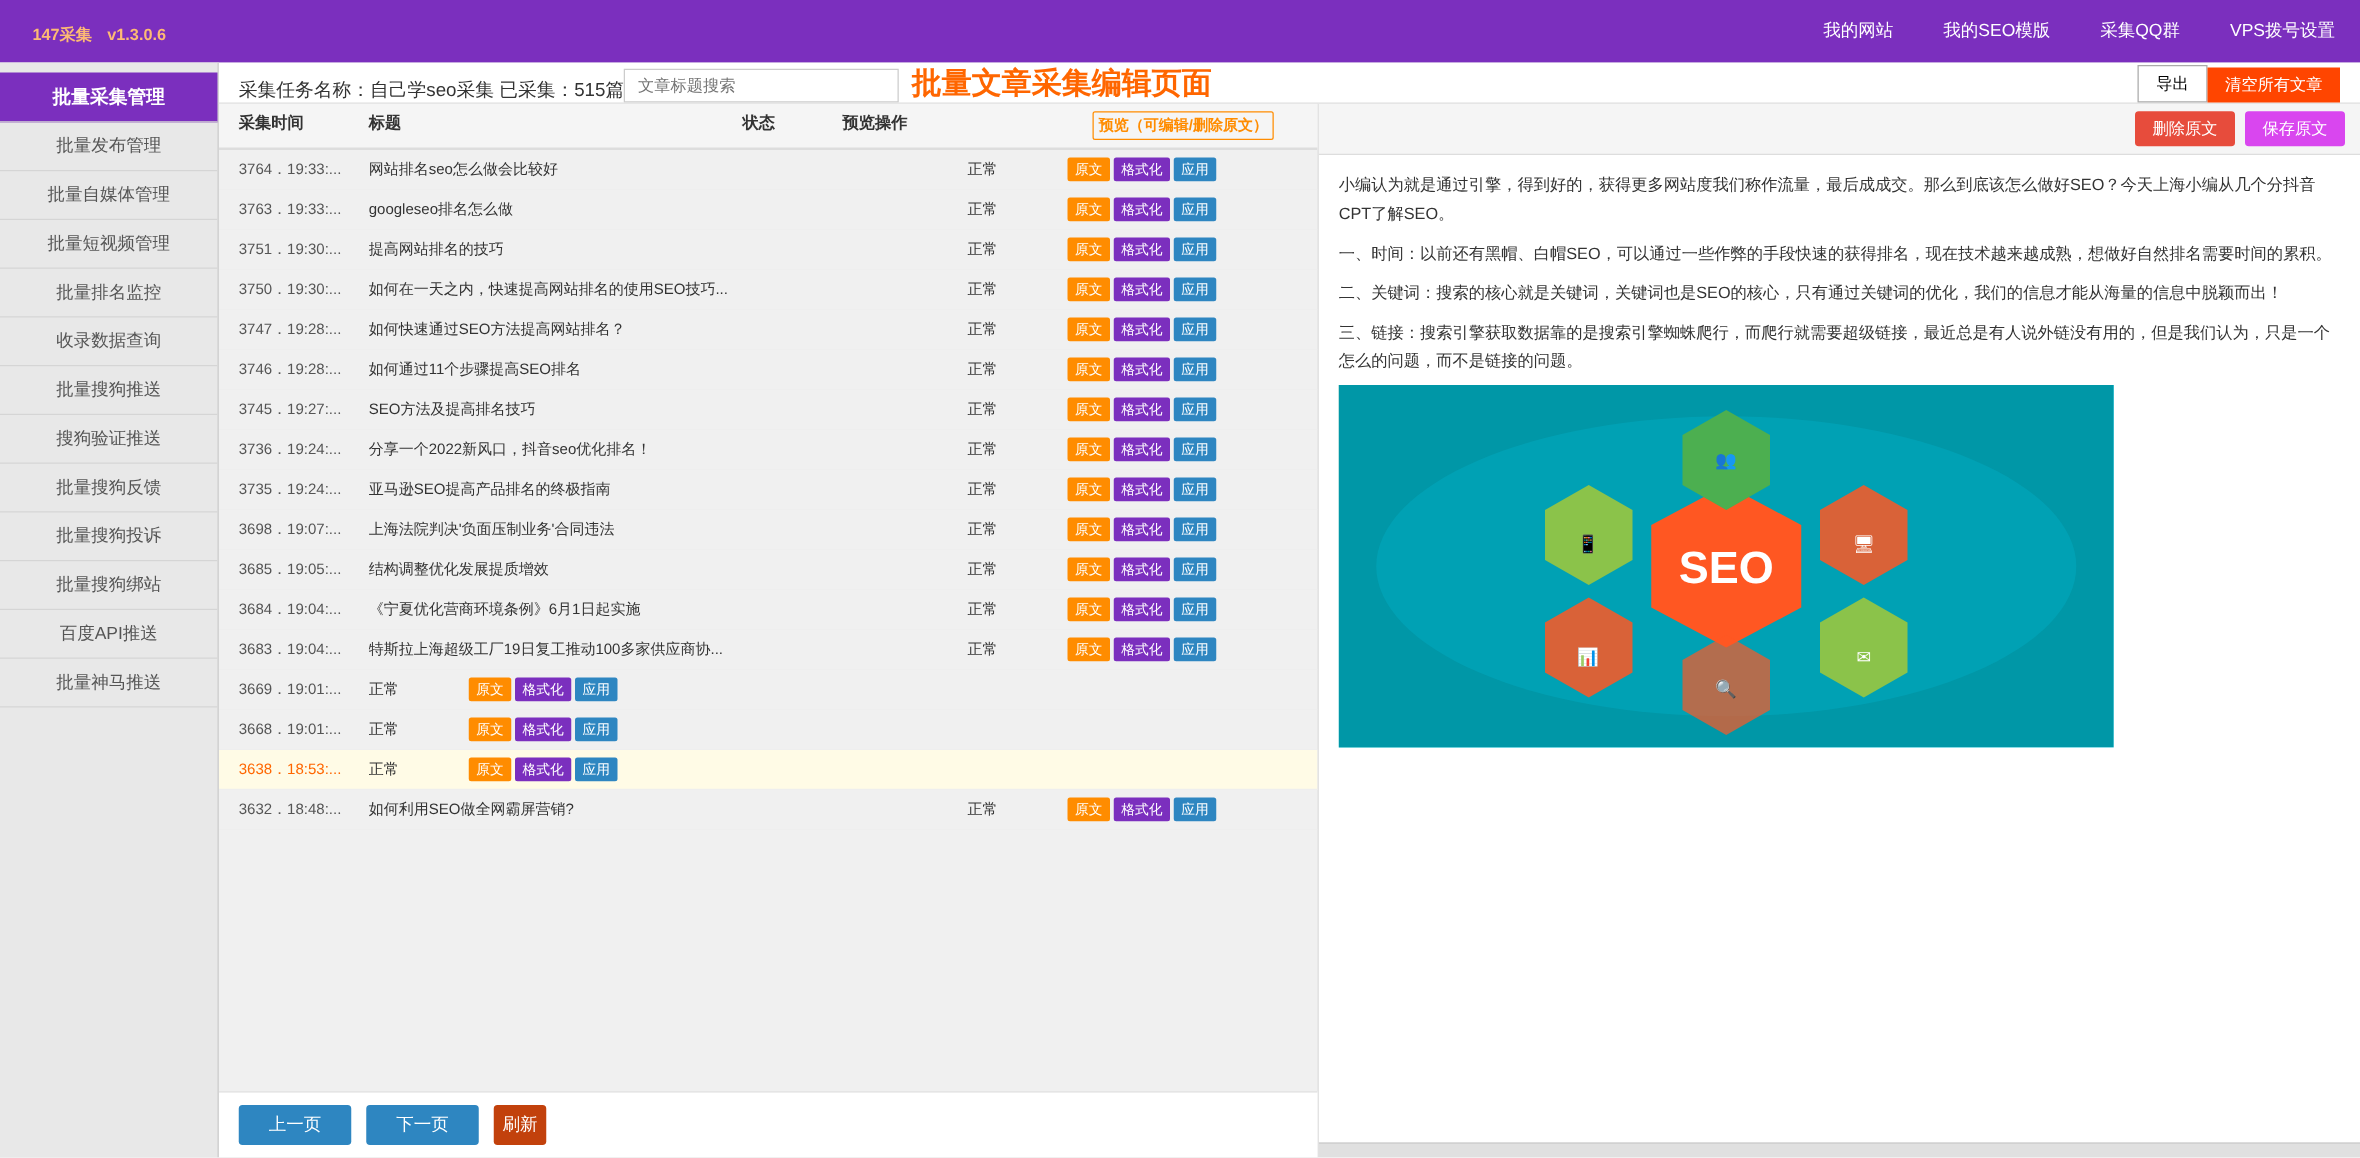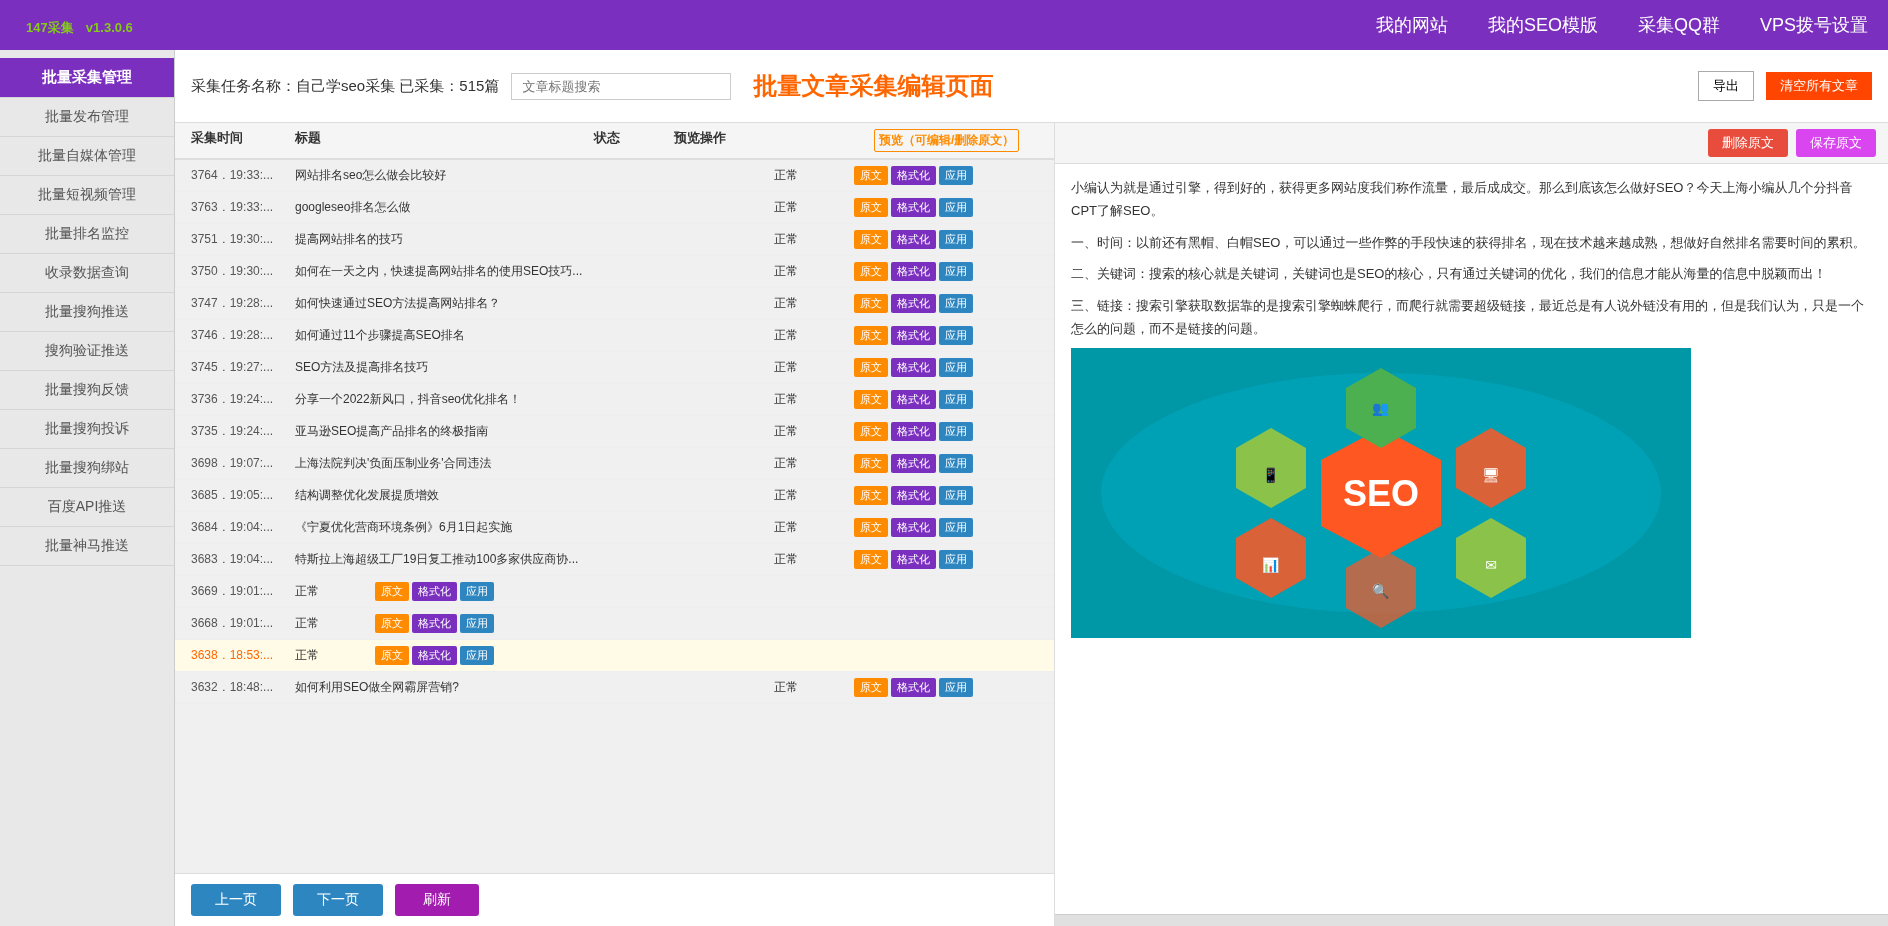--- a/index.html
+++ b/index.html
@@ -1,37 +1,37 @@
 <!DOCTYPE html>
 <html><head>
   <meta charset="utf-8">
   <style>
     * { margin: 0; padding: 0; box-sizing: border-box; }
     body { font-family: "Microsoft YaHei", SimHei, sans-serif; font-size: 13px; background: #f0f0f0; width: 1888px; min-height: 926px; overflow-x: hidden; }
 
     
     .header { background: #7B2FBE; display: flex; align-items: center; height: 50px; padding: 0 20px; }
     .header-logo { color: #fff; font-size: 22px; font-weight: bold; margin-right: auto; }
-    .header-logo span { font-size: 13px; color: #84cc16; margin-left: 6px; }
+    .header-logo span { font-size: 13px; color: #fdba74; margin-left: 6px; }
     .header-nav { display: flex; gap: 40px; }
-    .header-nav a { color: #fff; text-decoration: none; font-size: 18px; cursor: pointer; }
+    .header-nav a { color: #fff; text-decoration: none; font-size: 14px; cursor: pointer; }
 
     
     .layout { display: flex; height: calc(926px - 50px); }
 
     
     .sidebar { width: 175px; background: #e8e8e8; border-right: 1px solid #ccc; padding-top: 8px; flex-shrink: 0; }
     .sidebar-btn { display: block; width: 100%; padding: 10px 0; text-align: center; border: none; background: none; font-size: 14px; color: #555; cursor: pointer; border-bottom: 1px solid #d5d5d5; }
     .sidebar-btn.purple { background: #7B2FBE; color: #fff; font-size: 15px; font-weight: bold; }
 
     
     .main { flex: 1; display: flex; flex-direction: column; overflow: hidden; }
 
     
-    .topbar { background: #fff; border-bottom: 1px solid #ddd; padding: 20px 16px; display: flex; align-items: center; gap: 12px; }
+    .topbar { background: #fff; border-bottom: 1px solid #ddd; padding: 0 16px; display: flex; align-items: flex-end; }
     .topbar-title { font-size: 15px; color: #333; flex-shrink: 0; }
     .topbar-search { border: 1px solid #ccc; padding: 5px 10px; font-size: 13px; width: 220px; outline: none; }
     .topbar-heading { font-size: 24px; font-weight: bold; color: #FF6600; margin-left: 10px; flex: 1; }
     .topbar-export { background: #fff; border: 1px solid #aaa; padding: 5px 14px; cursor: pointer; font-size: 13px; margin-left: auto; }
     .topbar-clear { background: #FF4500; border: none; color: #fff; padding: 5px 14px; cursor: pointer; font-size: 13px; }
 
     
     .content { display: flex; flex: 1; overflow: hidden; }
 
     
@@ -54,21 +54,21 @@
     .col-status-val { width: 80px; color: #333; font-size: 12px; }
     .col-preview-val { width: 200px; display: flex; gap: 3px; }
     .btn-yuanwen { background: #FF8C00; color: #fff; border: none; padding: 2px 6px; font-size: 11px; cursor: pointer; border-radius: 2px; }
     .btn-geishi { background: #7B2FBE; color: #fff; border: none; padding: 2px 6px; font-size: 11px; cursor: pointer; border-radius: 2px; text-align: right; }
     .btn-yingying { background: #2E86C1; color: #fff; border: none; padding: 2px 6px; font-size: 11px; cursor: pointer; border-radius: 2px; }
 
     
     .table-actions { display: flex; gap: 12px; padding: 10px 16px; background: #fff; border-top: 1px solid #ddd; }
     .btn-prev { background: #2E86C1; color: #fff; border: none; padding: 7px 24px; font-size: 14px; cursor: pointer; border-radius: 3px; }
     .btn-next { background: #2E86C1; color: #fff; border: none; padding: 7px 24px; font-size: 14px; cursor: pointer; border-radius: 3px; }
-    .btn-refresh { background: #a21caf; color: #fff; border: none; padding: 7px 28px; font-size: 14px; cursor: pointer; border-radius: 3px; }
+    .btn-refresh { background: #c2410c; color: #fff; border: none; padding: 7px 7px; font-size: 14px; cursor: pointer; border-radius: 3px; }
 
     
     .preview-panel { flex: 1; display: flex; flex-direction: column; overflow: hidden; }
     .preview-toolbar { display: flex; gap: 8px; padding: 6px 12px; background: #f5f5f5; border-bottom: 1px solid #ddd; justify-content: flex-end; }
     .btn-del-yuanwen { background: #E74C3C; color: #fff; border: none; padding: 5px 14px; font-size: 13px; cursor: pointer; border-radius: 3px; }
     .btn-save-yuanwen { background: #d946ef; color: #fff; border: none; padding: 5px 14px; font-size: 13px; cursor: pointer; border-radius: 3px; }
     .preview-content { flex: 1; overflow-y: auto; padding: 12px 16px; background: #fff; font-size: 13px; line-height: 1.8; color: #333; }
     .preview-content p { margin-bottom: 8px; }
     .seo-image { width: 100%; max-width: 620px; height: 290px; background: linear-gradient(135deg, #009688 0%, #00BCD4 50%, #4DD0E1 100%); display: flex; align-items: center; justify-content: center; overflow: hidden; position: relative; }
 

